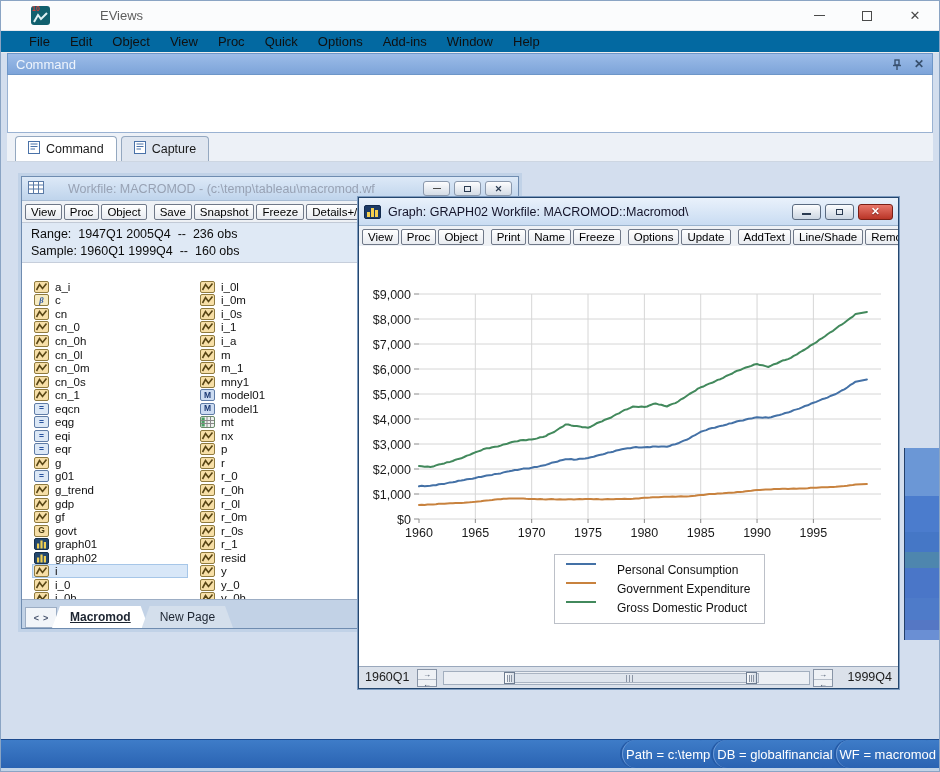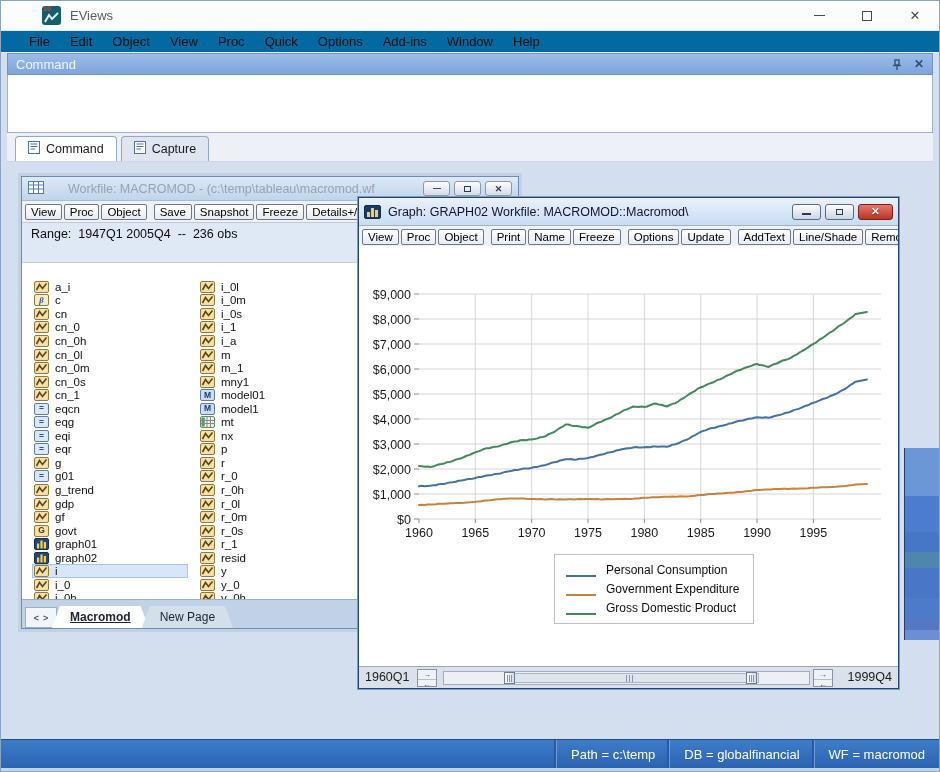--- a/index.html
+++ b/index.html
@@ -1,21 +1,21 @@
 <!DOCTYPE html>
 <html><head>
 <meta charset="utf-8">
 <style>
   html,body{margin:0;padding:0;background:#e9edf3;}
   *{box-sizing:border-box;}
   .screen{position:relative;width:940px;height:772px;font-family:"Liberation Sans",sans-serif;
           background:#d3deee;border:1px solid #8aa4c4;overflow:hidden;}
   
   .titlebar{position:absolute;left:0;top:0;right:0;height:30px;background:#fbfcfd;
-            border-bottom:1px solid #e6e9ee;display:flex;align-items:center;padding-left:41px;}
+            border-bottom:1px solid #e6e9ee;display:flex;align-items:center;padding-left:30px;gap:41px;}
   .app-icon{width:19px;height:19px;background:#11606e;border-radius:3px;position:relative;margin-right:9px;flex:0 0 auto;}
   .app-icon svg{position:absolute;left:2px;bottom:2px;}
   .app-icon .ten{position:absolute;left:1px;top:-1px;font-size:7px;font-weight:bold;color:#e23d36;}
   .title-text{color:#5e5e5e;font-size:13px;}
   .win-controls{margin-left:auto;display:flex;height:100%;}
   .win-btn{width:48px;height:100%;display:flex;align-items:center;justify-content:center;color:#4a4a4a;}
   .glyph-min{width:11px;height:1.5px;background:#4a4a4a;}
   .glyph-max{width:10px;height:10px;border:1.2px solid #4a4a4a;}
   .glyph-close{font-size:13px;color:#4a4a4a;line-height:1;}
   
@@ -91,21 +91,21 @@
   .g-buttons{display:flex;gap:4px;margin-left:6px;}
   .g-btn{width:29px;height:16px;border:1px solid #5a6a80;border-radius:3px;
          background:linear-gradient(#fcfdfe,#ccd6e2);display:flex;align-items:center;justify-content:center;}
   .g-btn .bar{width:9px;height:2px;background:#2a3a50;margin-top:5px;}
   .g-btn .box{width:7px;height:6px;border:1.5px solid #2a3a50;}
   .g-btn.close{width:35px;background:linear-gradient(#e8766a,#b93527);border-color:#7a1f16;}
   .g-btn.close span{color:#fff;font-size:10.5px;font-weight:bold;line-height:1;text-shadow:0 1px 1px #701510;}
   .g-content{position:absolute;top:48px;bottom:22px;left:0;right:0;background:#fff;overflow:hidden;}
   .legend{position:absolute;left:195px;top:308px;border:1px solid #bcc0c8;background:#fff;
           padding:8px 14px 8px 11px;display:flex;flex-direction:column;gap:5px;}
-  .legend-row{display:flex;align-items:flex-end;gap:10px;font-size:12px;color:#101010;white-space:nowrap;}
+  .legend-row{display:flex;align-items:flex-start;gap:21px;font-size:12px;color:#101010;white-space:nowrap;}
   .legend-line{width:30px;height:0;border-top:2px solid #000;flex:0 0 auto;}
   .g-nav{position:absolute;left:0;right:0;bottom:0;height:22px;background:#dbe1ea;border-top:1px solid #9aa8bc;
          font-size:12.5px;color:#1c1c1c;}
   .g-nav-label{position:absolute;top:3px;}
   .spinner{position:absolute;top:2px;width:20px;height:18px;display:flex;flex-direction:column;
            border:1px solid #8894a6;background:#eef1f5;}
   .spin-btn{flex:1;display:flex;align-items:center;justify-content:center;font-size:8px;color:#3a4a60;}
   .spin-btn:first-child{border-bottom:1px solid #b6bec9;}
   .track{position:absolute;left:84px;right:88px;top:4px;height:14px;background:#eceff4;border:1px solid #a2aebe;}
   .range-thumb{position:absolute;left:66px;right:50px;top:1px;bottom:1px;background:#dfe5ed;border:1px solid #aab4c2;}
@@ -113,22 +113,22 @@
           border:1px solid #6e7c90;display:flex;align-items:center;justify-content:center;gap:1px;}
   .handle i,.mid-grip i{display:block;width:1px;height:7px;background:#8a94a4;}
   .handle.left{left:60px;} .handle.right{left:302px;}
   .mid-grip{position:absolute;top:3px;left:182px;display:flex;gap:2px;}
   
   .side-bands{position:absolute;left:903px;top:447px;width:35px;border-left:1px solid #24406a;}
   .side-bands div{width:100%;}
   .statusbar{position:absolute;left:0;right:0;bottom:3px;height:29px;
              background:linear-gradient(#3e7cc8,#2a63b2);border-top:1px solid #1c4a8e;
              display:flex;align-items:stretch;justify-content:flex-end;}
-  .status-seg{display:flex;align-items:center;padding:0 14px;color:#fff;font-size:13px;
-              border-left:1px solid #6f9cd8;box-shadow:-2px 0 0 #245aa6;}
+  .status-seg{display:flex;align-items:center;padding:0 3px;color:#fff;font-size:13px;
+              border-left:1px solid #6f9cd8;box-shadow:-2px 0 0 #245aa6;border-radius:14px;}
   .bottom-frame{position:absolute;left:0;right:0;bottom:0;height:3px;background:#c2d4e8;}
   text{font-family:"Liberation Sans",sans-serif;}
 </style>
 </head>
 <body>
 
 <div class="screen">
 
   <div class="titlebar">
     <span class="app-icon">
@@ -230,21 +230,21 @@
         <div class="tb-group">
           <button class="tb-btn">Save</button>
           <button class="tb-btn">Snapshot</button>
           <button class="tb-btn">Freeze</button>
           <button class="tb-btn">Details+/-</button>
         </div>
         <div class="tb-group">
           <button class="tb-btn">Show</button>
         </div>
       </div>
-    <div class="wf-info"><div>Range:  1947Q1 2005Q4  --  236 obs</div></div>
+    <div class="wf-info"><div>Range:  1947Q1 2005Q4  --  236 obs</div><div>Sample: 1960Q1 1999Q4  --  160 obs</div></div>
     <div class="wf-list">
       <div class="wf-col" id="wf-col-left">
           <div class="obj-row">
             <span class="oi">
               <svg width="13" height="10" viewBox="0 0 13 10">
                 <polyline points="1.5,8 4.5,2.5 7.5,6.5 11.5,1.5" fill="none" stroke="#5a4716" stroke-width="1.6"></polyline>
               </svg>
             </span>
             <span>a_i</span>
           </div>

